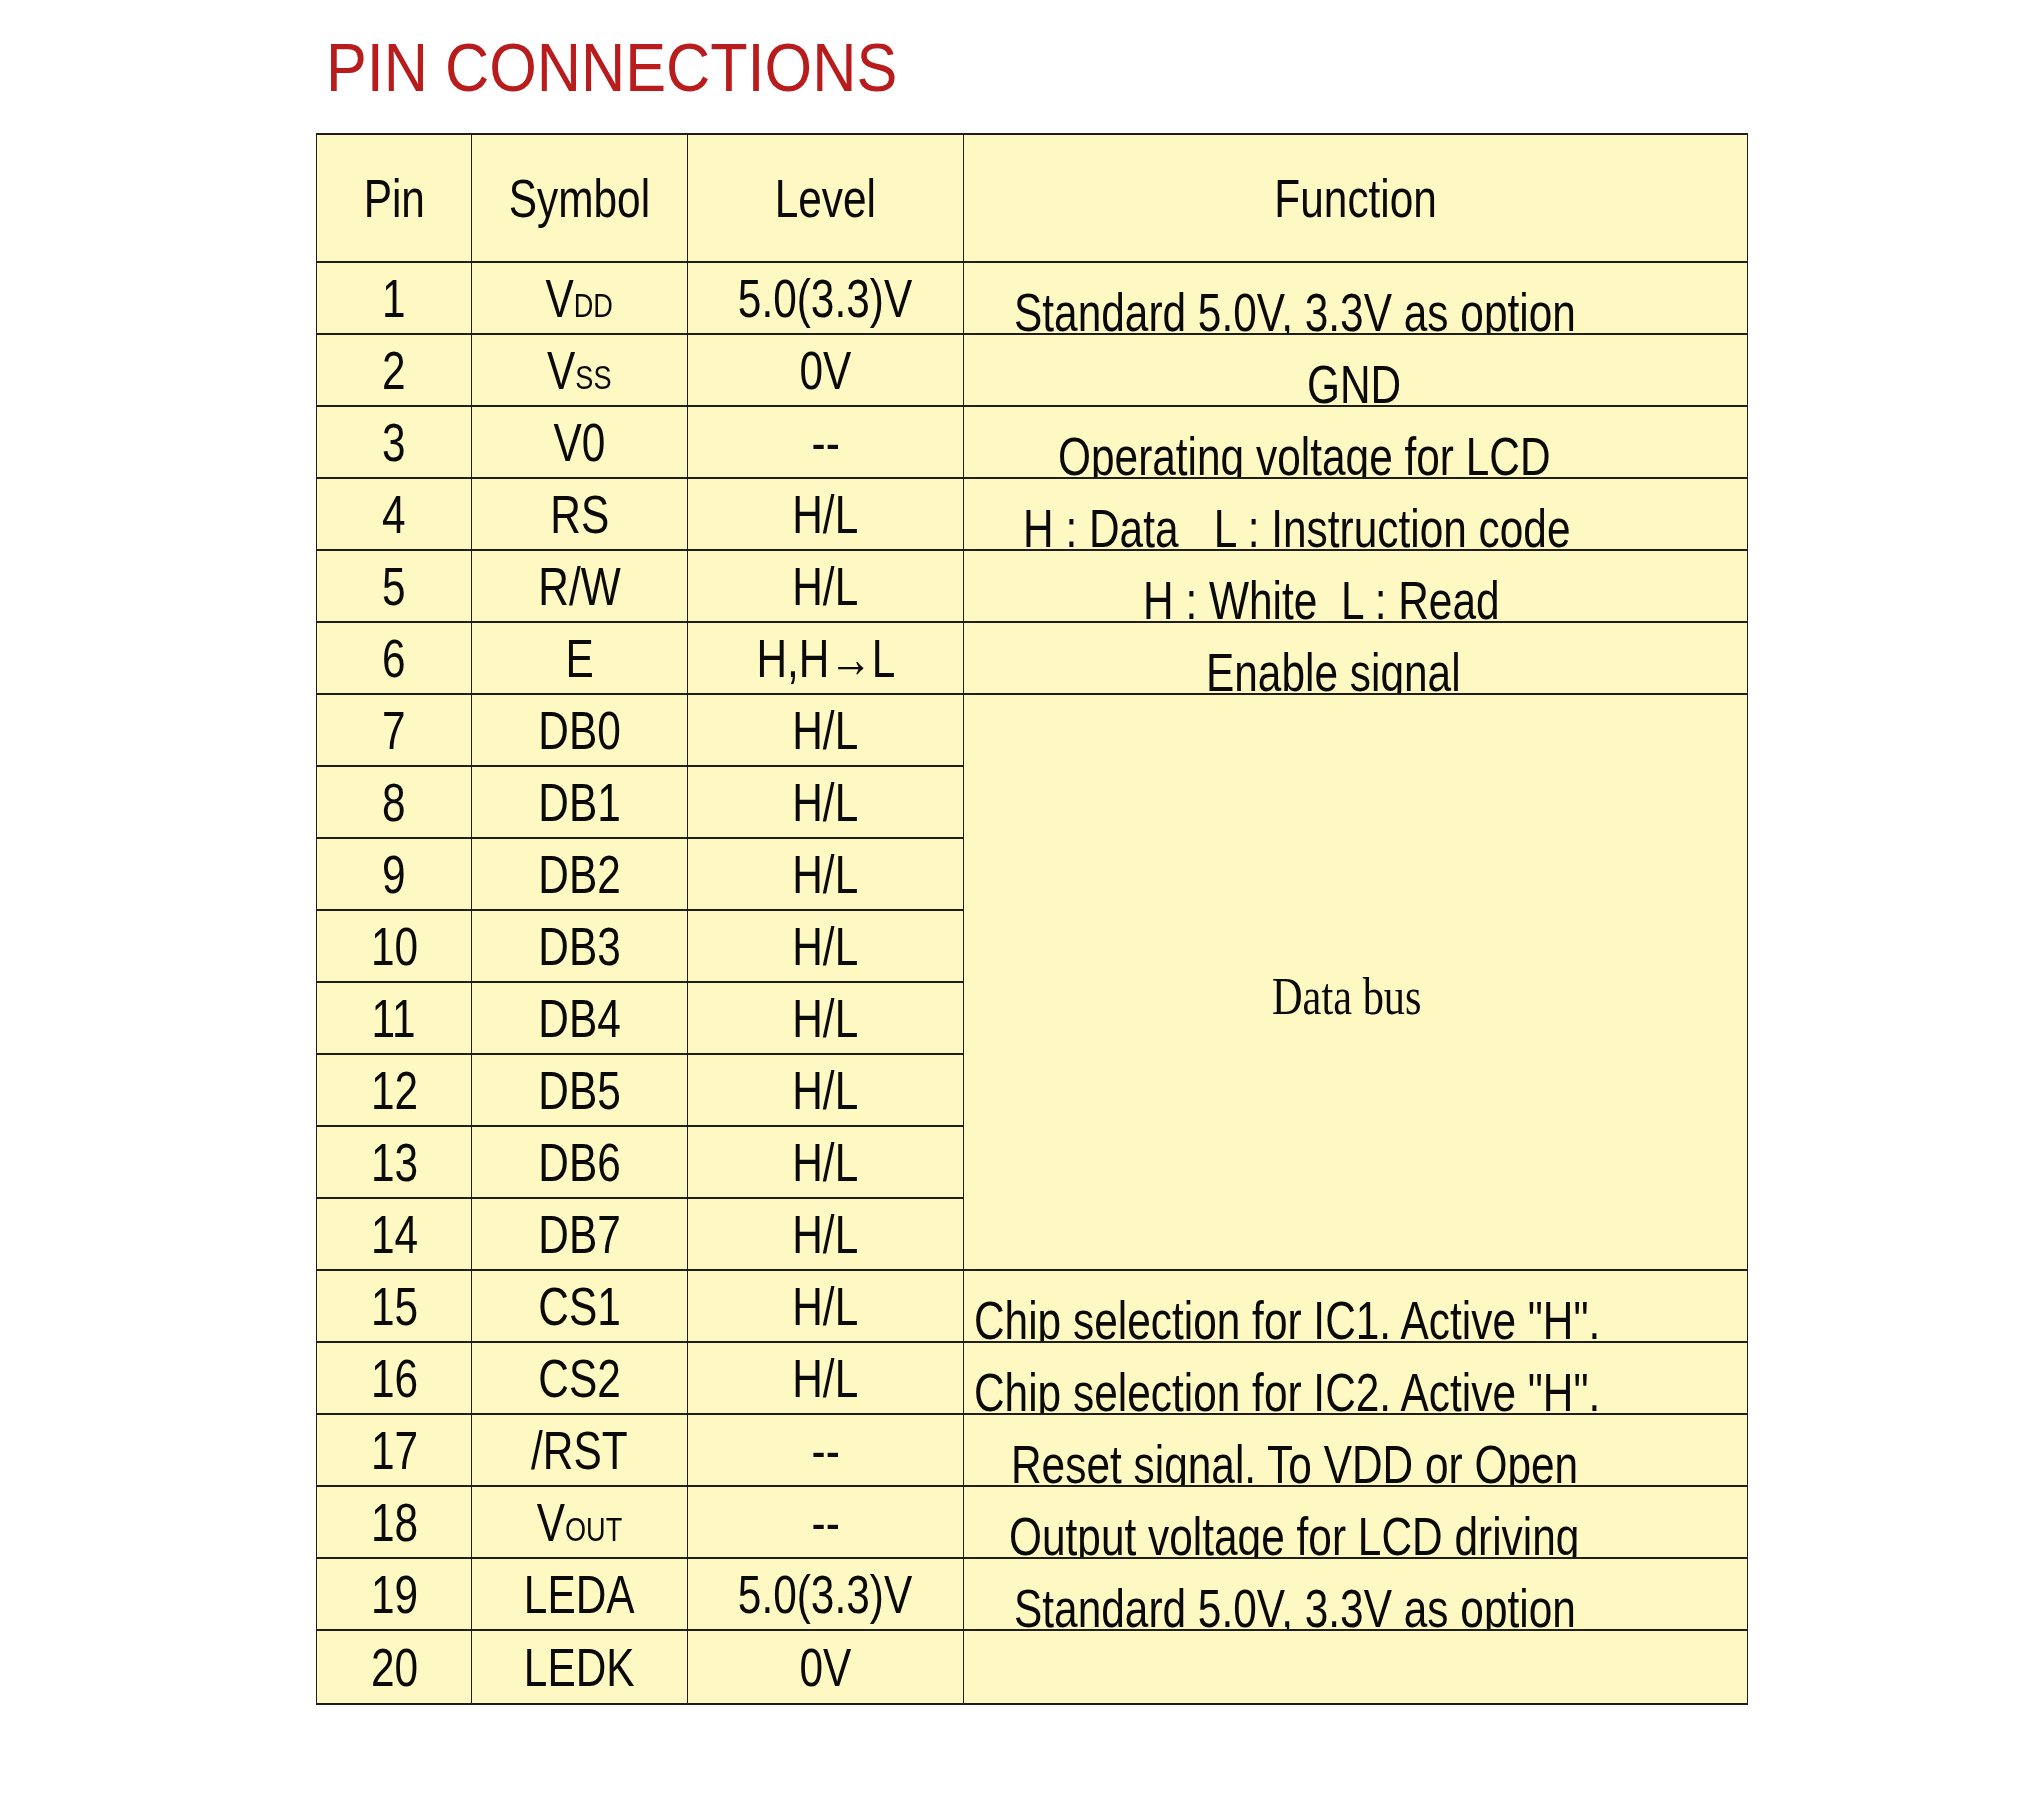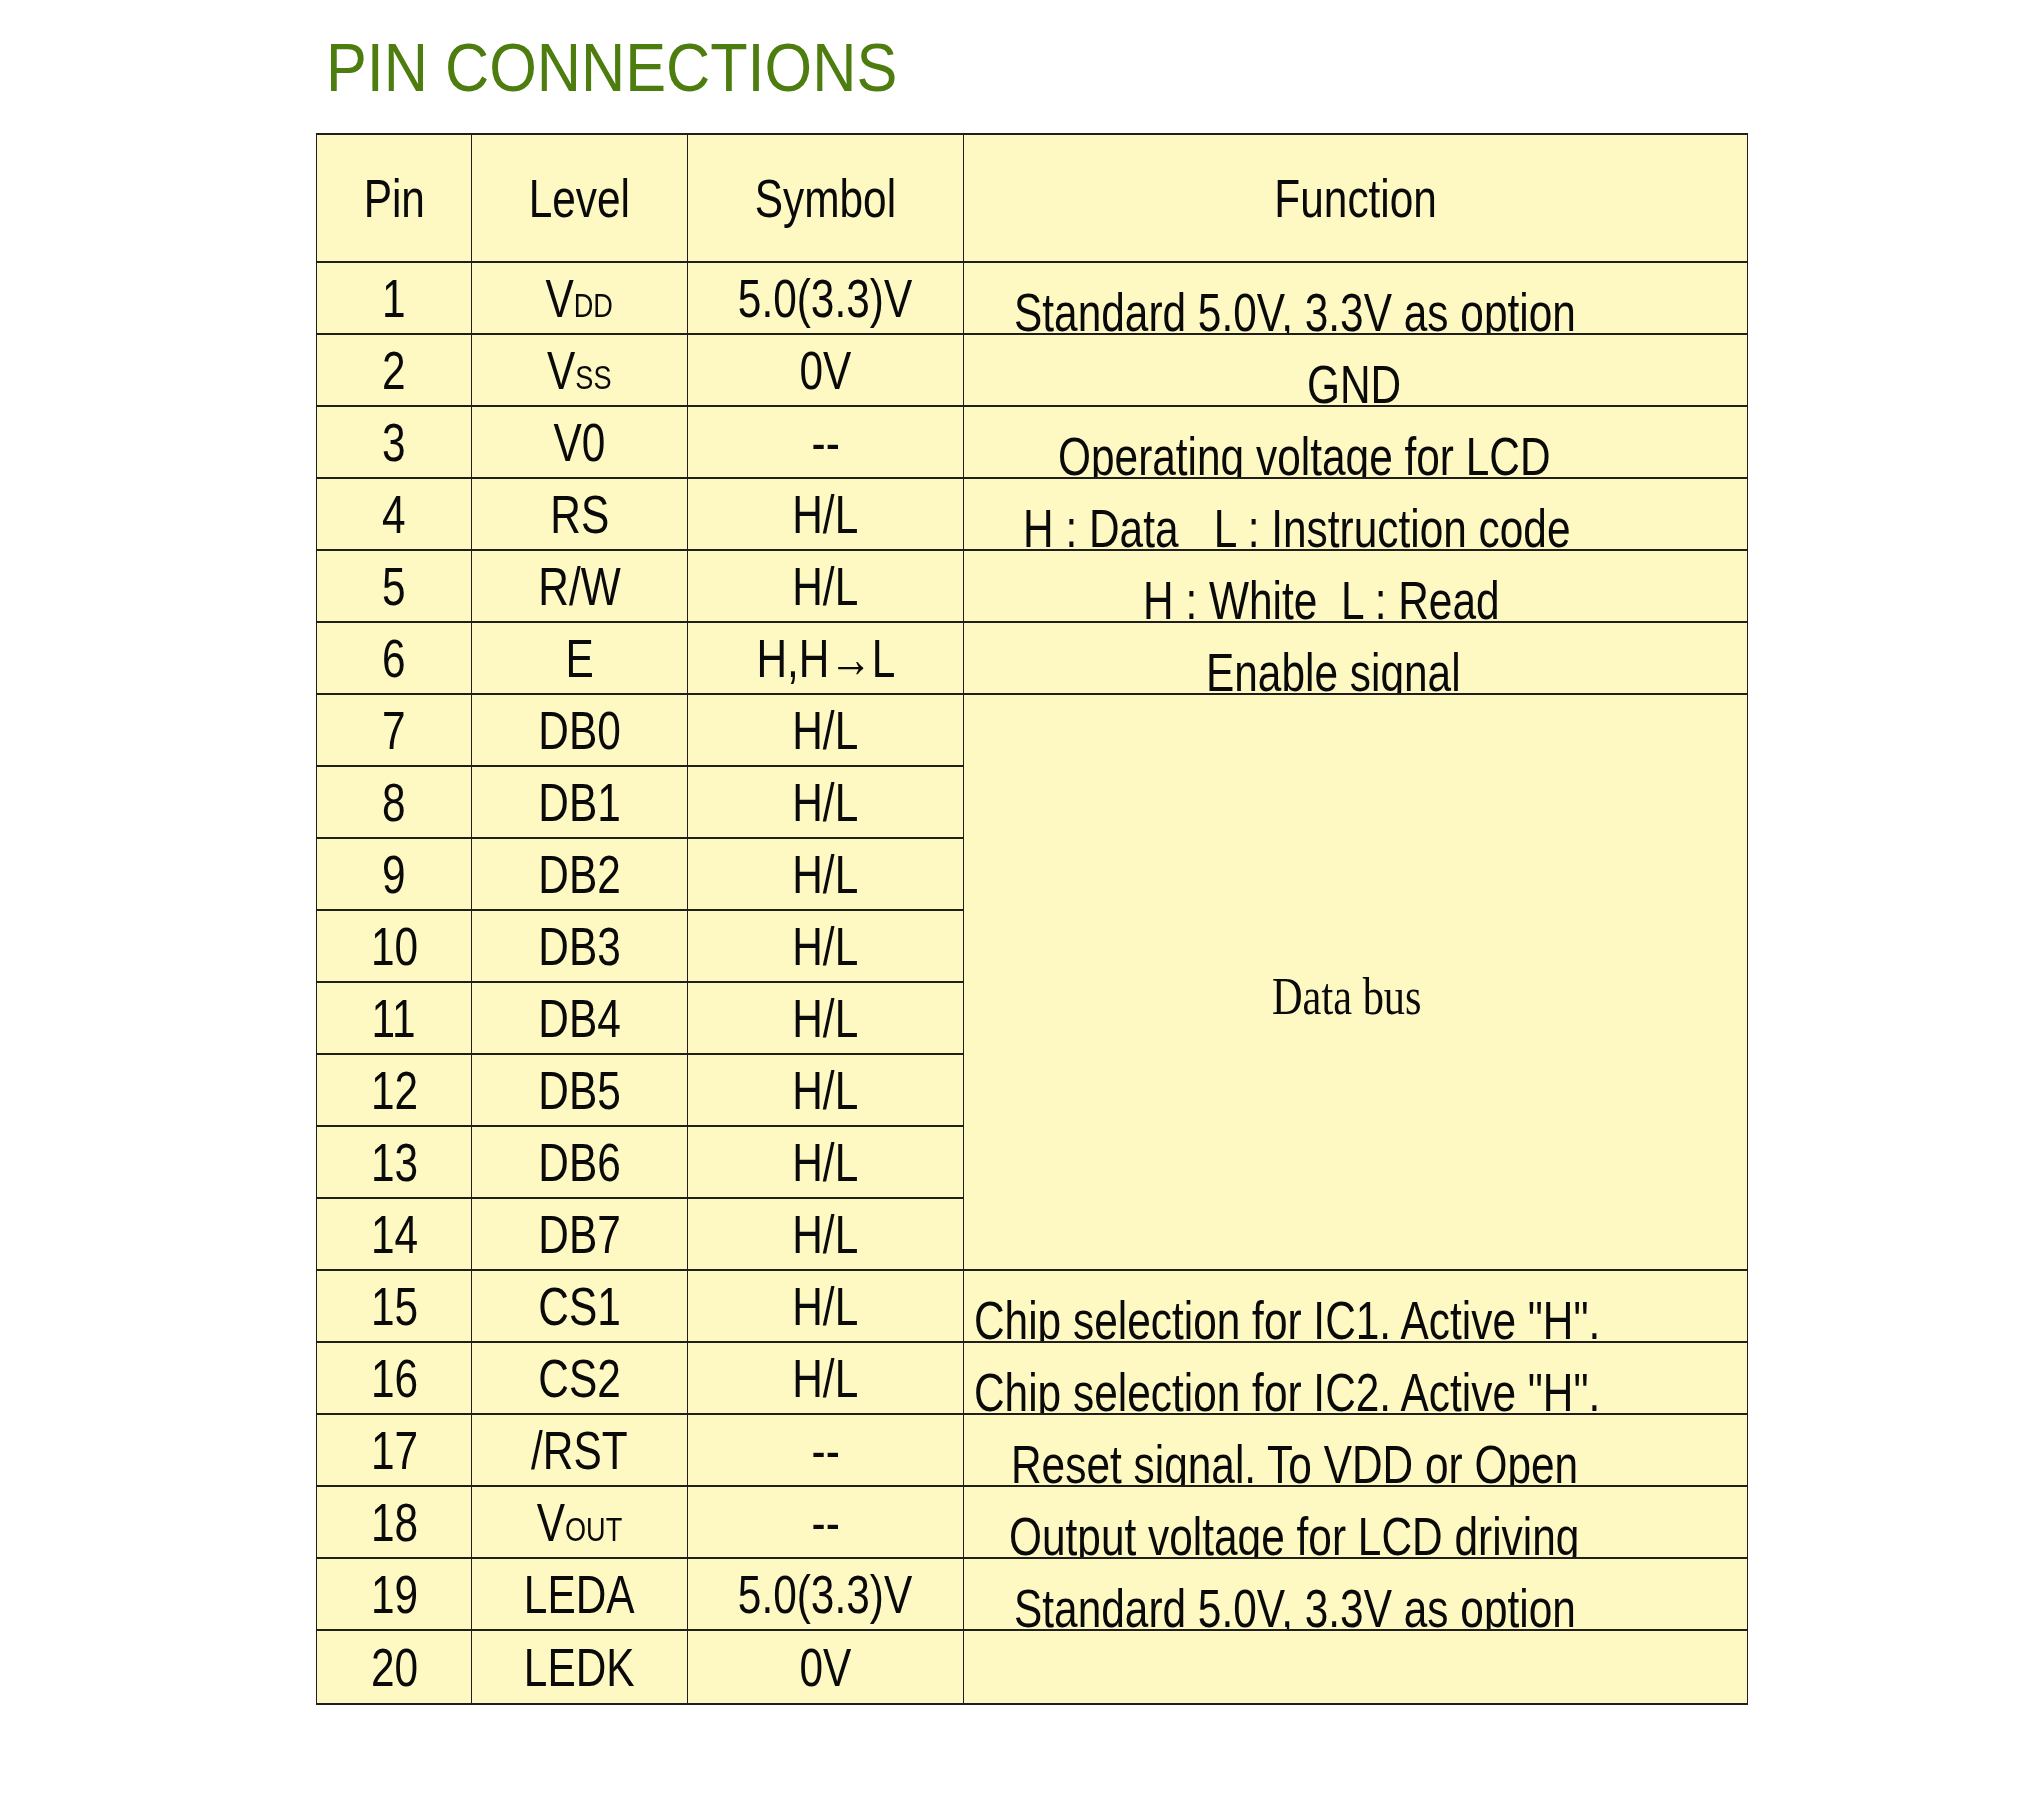--- a/index.html
+++ b/index.html
@@ -15,21 +15,21 @@
     background: #ffffff;
     overflow: hidden;
     color: #0a0a0a;
   }
   .title {
     position: absolute;
     left: 326px;
     top: 30px;
     font-size: 68px;
     line-height: 1.1;
-    color: #4d7c0f;
+    color: #b91c1c;
     white-space: pre;
   }
   .title .tx { transform: scaleX(0.9); transform-origin: left center; }
 
   .tbl {
     position: absolute;
     left: 316px;
     top: 133px;
     display: grid;
     grid-template-columns: 155px 216px 276px 783px;
@@ -78,24 +78,24 @@
 <div class="page">
 
   <div class="title"><span class="tx">PIN CONNECTIONS</span></div>
 
   <div class="tbl">
 
     <div class="c hd">
         <span class="tx">Pin</span>
       </div>
     <div class="c hd">
+        <span class="tx">Symbol</span>
+      </div>
+    <div class="c hd">
         <span class="tx">Level</span>
-      </div>
-    <div class="c hd">
-        <span class="tx">Symbol</span>
       </div>
     <div class="c hd lc">
         <span class="tx">Function</span>
       </div>
 
     <div class="c">
         <span class="tx">1</span>
       </div>
     <div class="c">
         <span class="tx"><span>V</span><span class="sub">DD</span></span>

